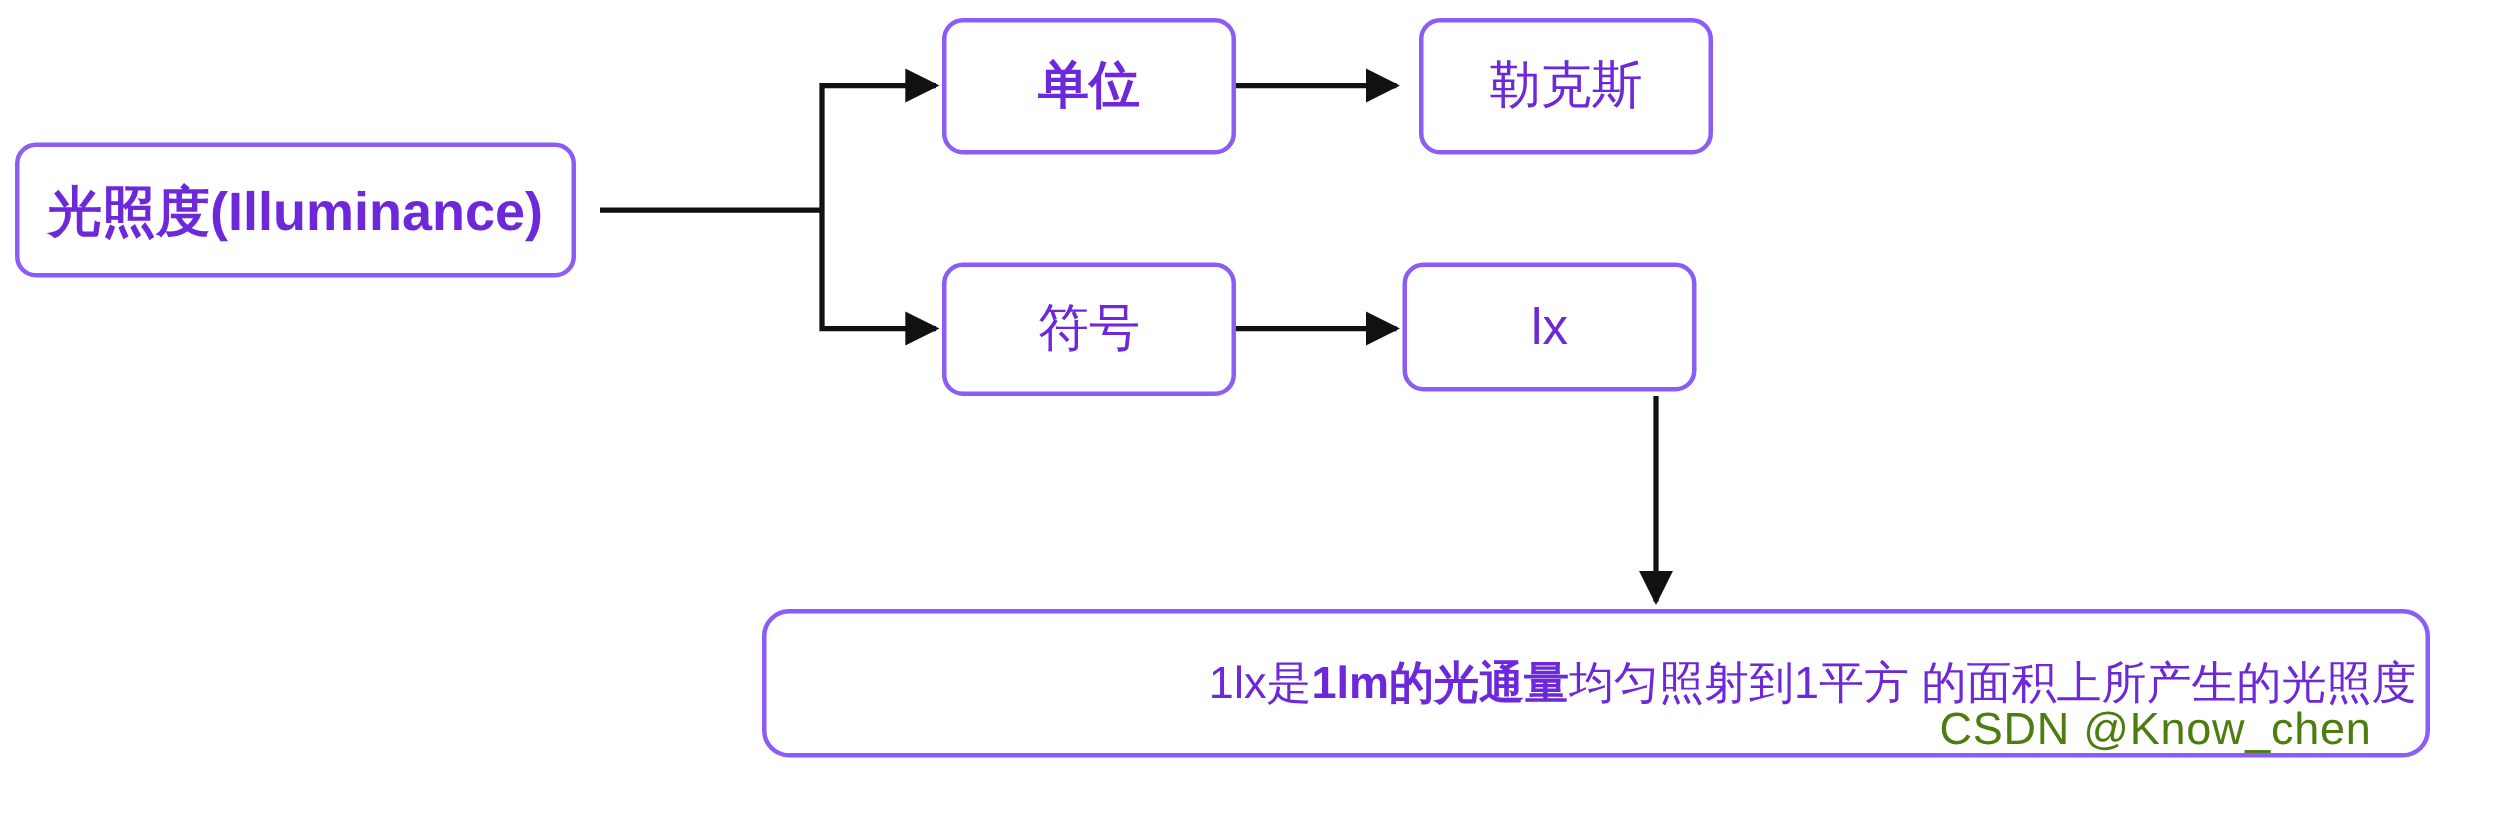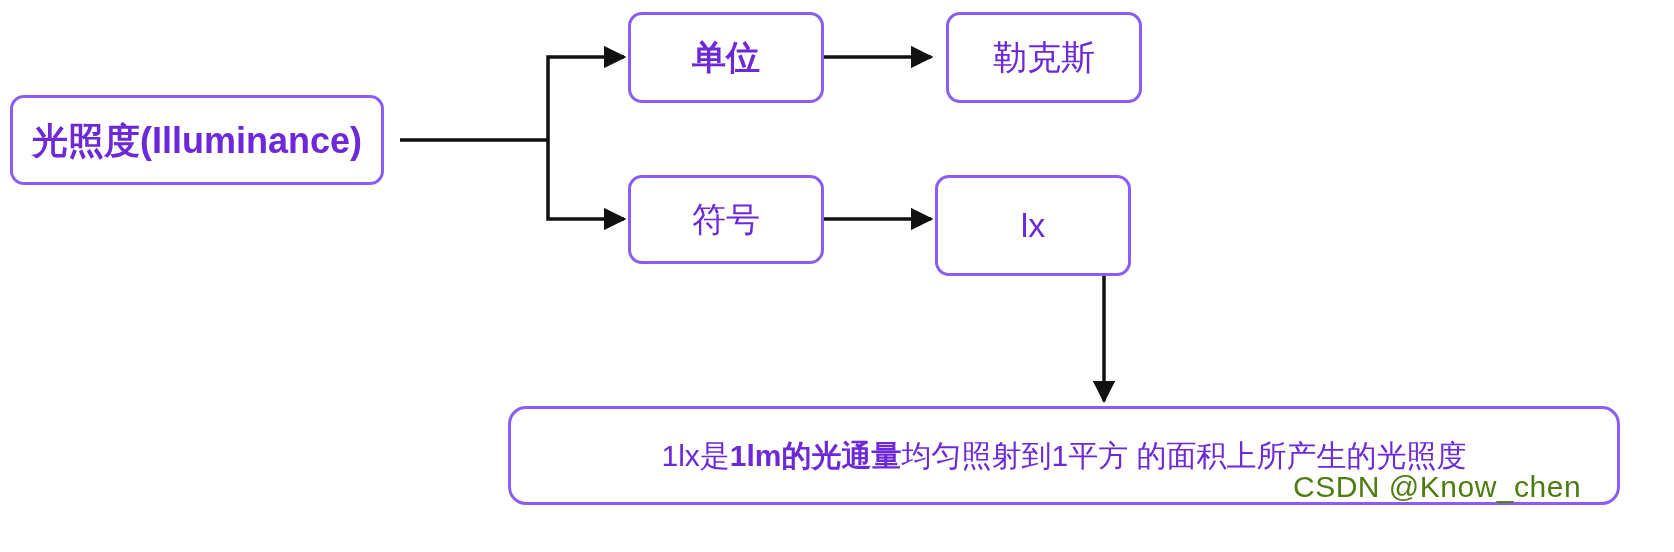--- a/index.html
+++ b/index.html
@@ -68,33 +68,33 @@
     top: 175px;
     width: 196px;
     height: 89px;
     font-size: 34px;
     font-weight: normal;
   }
   .node-symbol-value {
     left: 935px;
     top: 175px;
     width: 196px;
-    height: 101px;
+    height: 86px;
     font-size: 34px;
     font-weight: normal;
   }
   .node-definition {
     left: 508px;
     top: 406px;
     width: 1112px;
     height: 99px;
     font-size: 30px;
     font-weight: normal;
     border-radius: 18px;
-    justify-content: center;
+    justify-content: flex-end;
   }
   .node-definition .deftext {
     display: inline-block;
     padding: 0 6px;
   }
   .node-definition .b {
     font-weight: bold;
   }
   .watermark {
     position: absolute;

